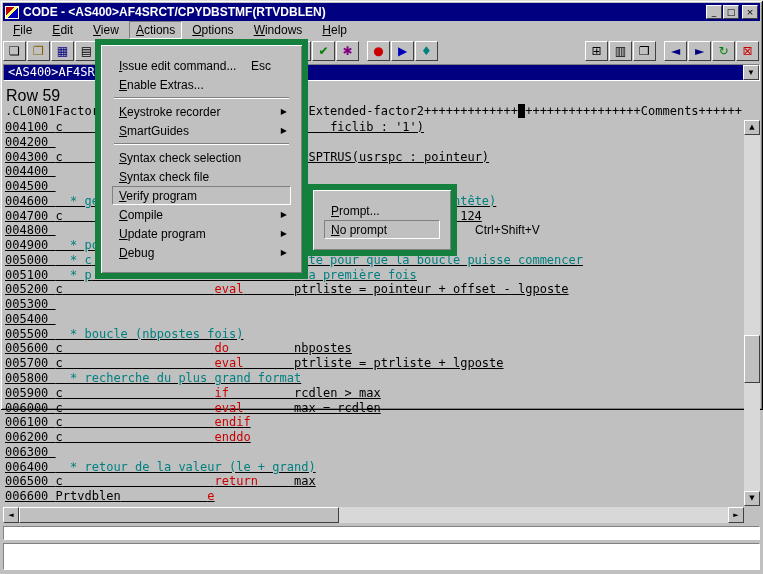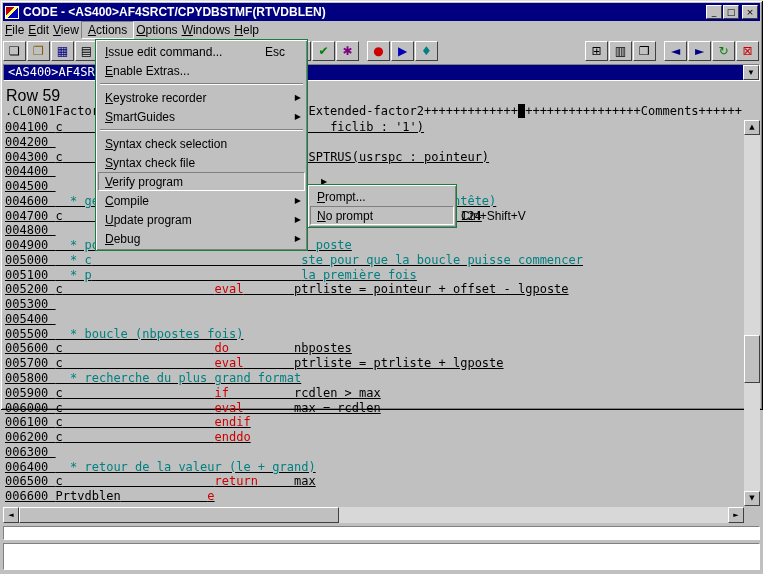--- a/index.html
+++ b/index.html
@@ -27,21 +27,21 @@
   }
   .title-text { color:#fff; font-weight:bold; flex:1; white-space:nowrap; overflow:hidden; }
   .tb-ctl {
     width:16px; height:14px; margin-left:1px; padding:0;
     background:#c0c0c0; border:1px solid; border-color:#fff #404040 #404040 #fff;
     font-size:9px; line-height:11px; text-align:center; font-family:"DejaVu Sans",sans-serif;
   }
   .ctl-gap { width:2px; }
   
   .menubar { position:absolute; left:3px; top:21px; right:3px; height:18px; display:flex; }
-  .menu-item { padding:2px 2px; height:18px; }
+  .menu-item { padding:2px 10px; height:18px; }
   .menu-item.active { border:1px solid; border-color:#808080 #fff #fff #808080; padding:1px 6px; }
   .mlabel { display:inline-block; white-space:nowrap; }
   .mlabel::first-letter { text-decoration:underline; }
   
   .toolbar { position:absolute; left:3px; top:39px; right:3px; height:24px; display:flex; align-items:center; }
   .tb-btn {
     width:23px; height:20px; margin-right:1px; padding:0; background:#c0c0c0;
     border:1px solid; border-color:#fff #404040 #404040 #fff;
     font-size:12px; line-height:17px; text-align:center;
     font-family:"DejaVu Sans",sans-serif;
@@ -108,23 +108,23 @@
     position:absolute; left:3px; right:3px; top:526px; height:14px;
     background:#fff; border:1px solid; border-color:#808080 #fff #fff #808080;
   }
   .cmdbar {
     position:absolute; left:3px; right:3px; top:543px; height:27px;
     background:#fff; border:1px solid; border-color:#808080 #fff #fff #808080;
     font:12px "DejaVu Sans Mono", monospace; padding:1px 3px;
   }
   
   .menu-popup {
-    position:absolute; background:#c0c0c0; border:1px solid #15803d;
+    position:absolute; background:#c0c0c0; border:6px solid #15803d;
     box-shadow: inset 1px 1px 0 #fff, inset -1px -1px 0 #808080;
-    padding:2px; z-index:10;
+    padding:11px; z-index:10;
   }
   #actions-menu { left:95px; top:39px; width:213px; }
   #verify-submenu { left:307px; top:184px; width:150px; z-index:11; }
   .menu-row { display:flex; align-items:center; height:19px; padding:0 4px 0 7px; }
   .menu-row.framed { border:1px solid; border-color:#808080 #fff #fff #808080; padding:0 3px 0 6px;gap:44px; }
   .mspace { flex:1; }
   .mshort { padding-right:6px; white-space:nowrap; }
   .marrow { width:10px; font-size:8px; text-align:right; font-family:"DejaVu Sans",sans-serif; }
   .menu-sep { height:0; border-top:1px solid #808080; border-bottom:1px solid #fff; margin:3px 2px; }
 </style>

